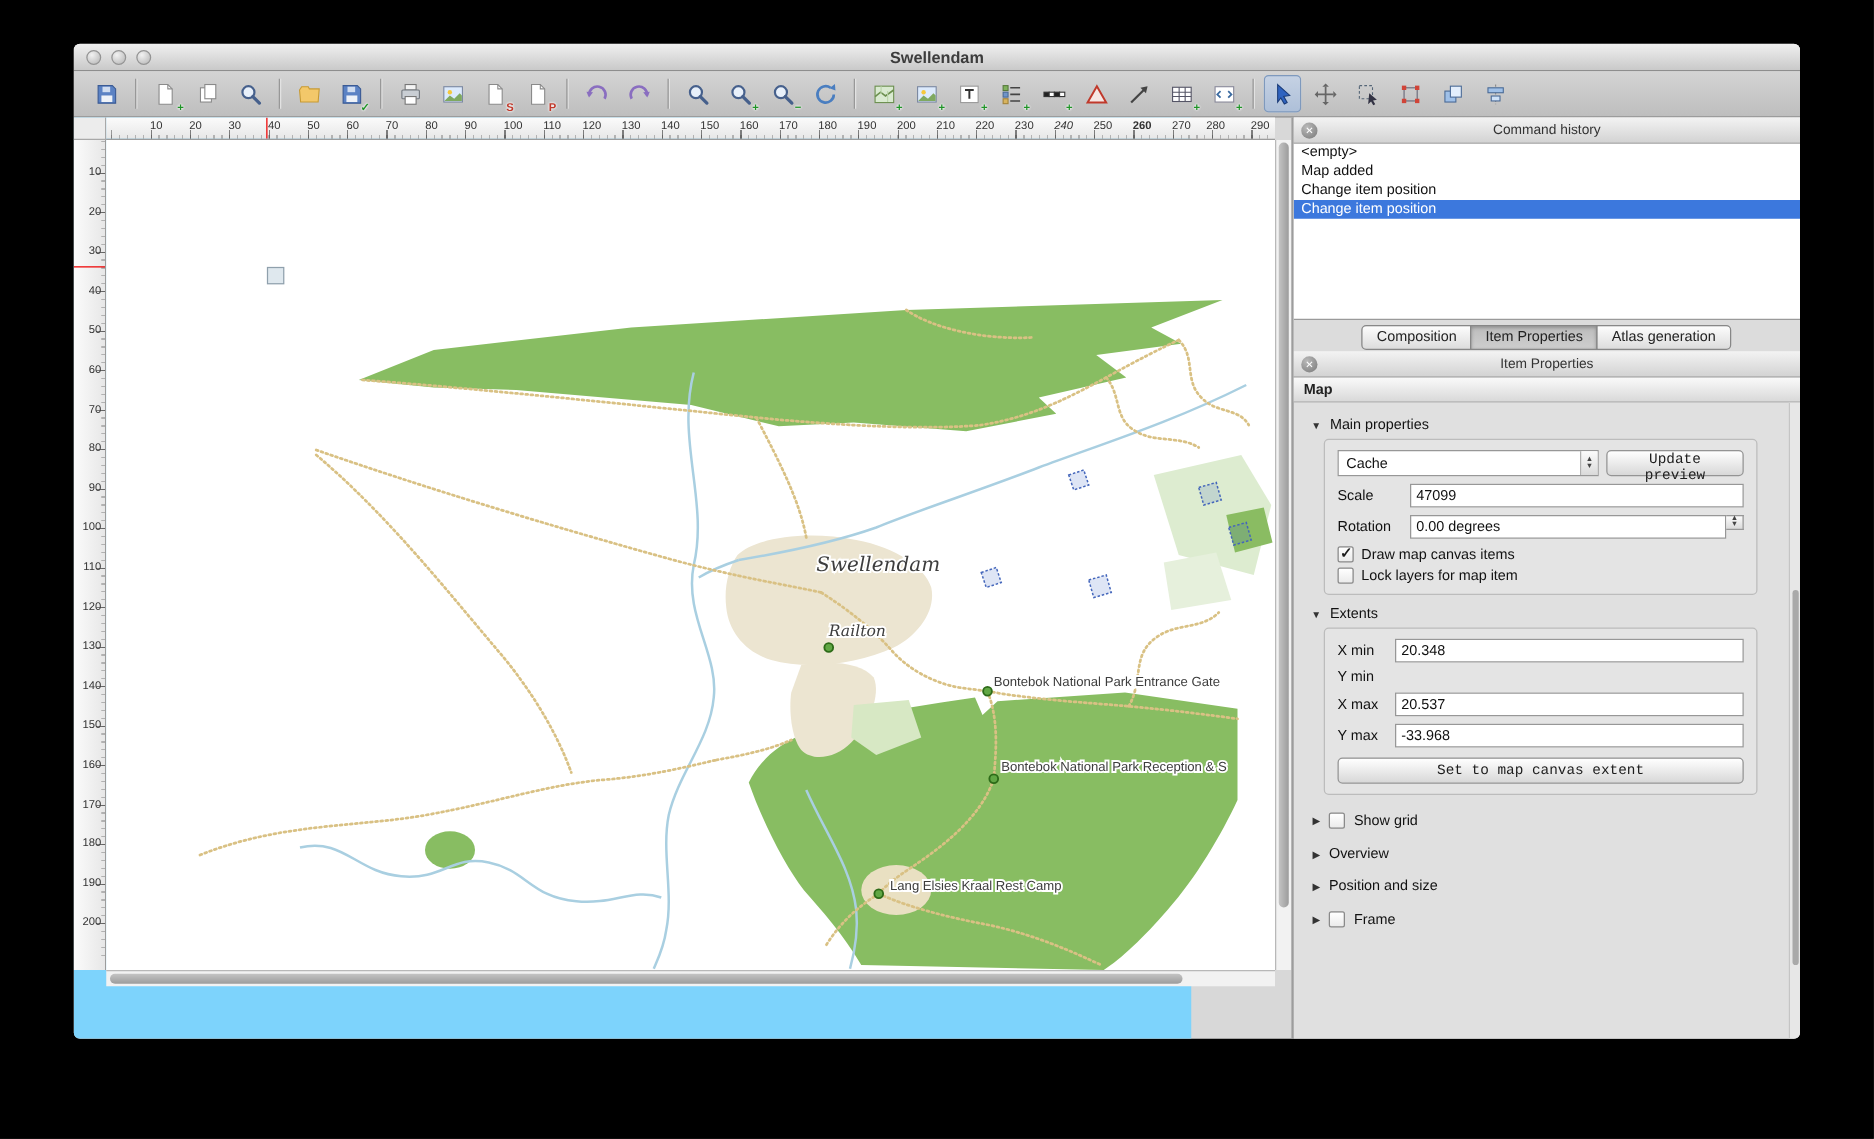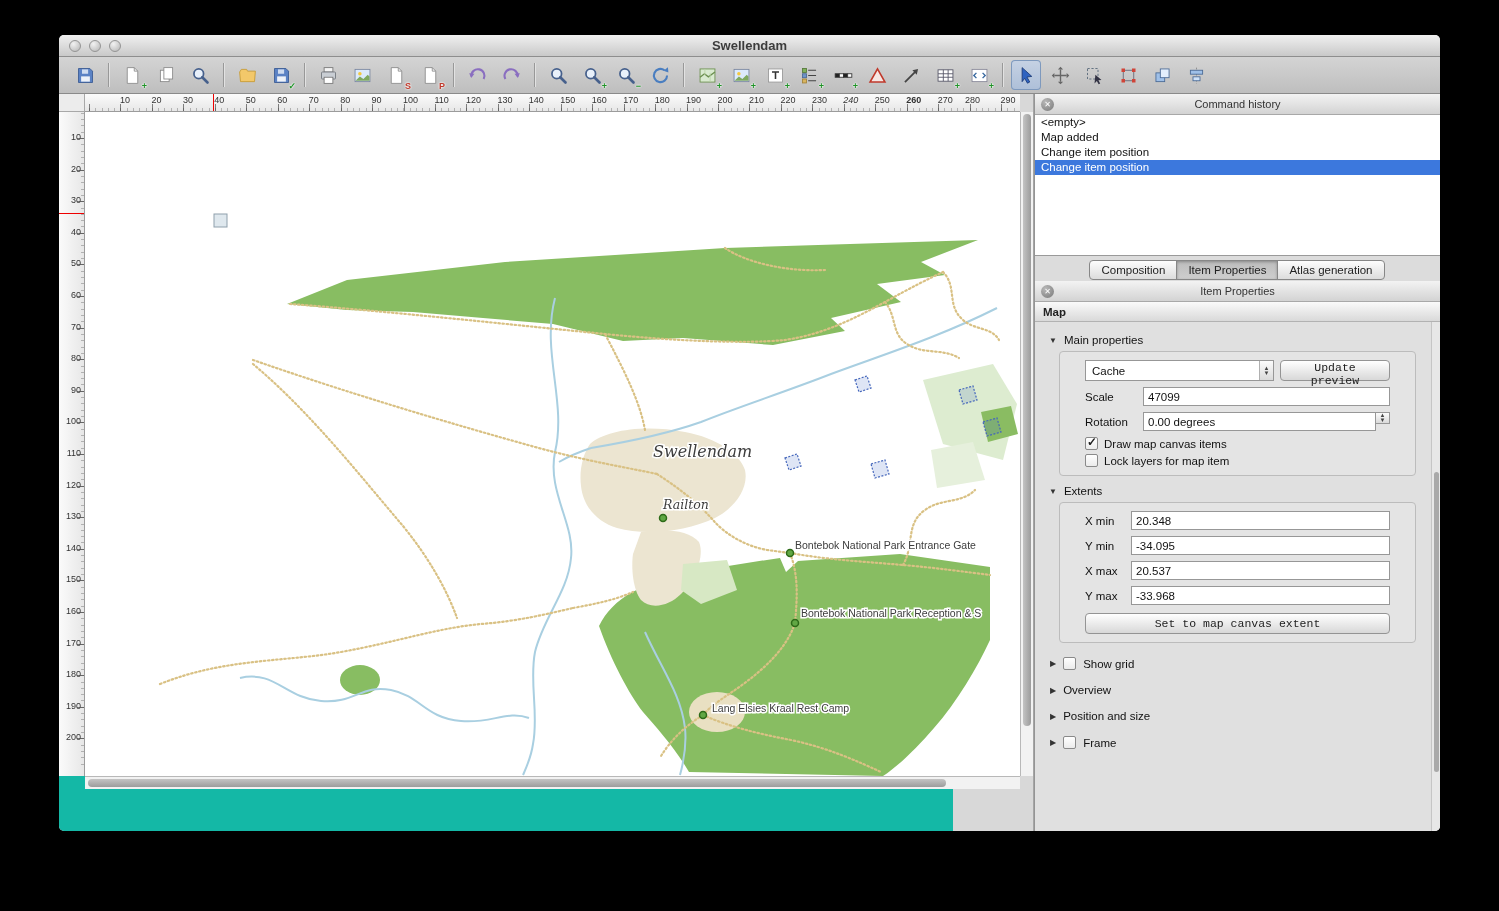--- a/index.html
+++ b/index.html
@@ -8,21 +8,21 @@
 .titlebar{position:absolute;left:0;top:0;right:0;height:22px;background:linear-gradient(#f0f0f0,#c9c9c9);border-bottom:1px solid #8e8e8e;display:flex;align-items:center;justify-content:center}
 .title{font-size:13px;font-weight:bold;color:#3c3c3c}
 .lights{position:absolute;left:10px;top:5px;display:flex;gap:8px}
 .light{width:12px;height:12px;border-radius:50%;background:radial-gradient(circle at 35% 30%,#f2f2f2,#b4b4b4);border:1px solid #949494}
 .toolbar{position:absolute;left:0;top:22px;right:0;height:37px;background:linear-gradient(#d4d4d4,#bebebe);border-bottom:1px solid #8a8a8a;display:flex;align-items:center;padding:0 9px}
 .tbtn{position:relative;width:30px;height:30px;border:none;background:transparent;display:flex;align-items:center;justify-content:center;margin:0 2px;border-radius:4px;padding:0}
 .tbtn.active{background:linear-gradient(#c6d2e4,#adbfd8);box-shadow:inset 0 0 0 1px #7e99bd}
 .ticon{width:21px;height:21px}
 .tbadge{position:absolute;right:0;bottom:-1px;font-size:9px;font-weight:bold;text-shadow:0 0 2px #fff,0 0 2px #fff}
 .tsep{width:1px;height:24px;background:#989898;box-shadow:1px 0 0 #e2e2e2;margin:0 6px}
-.left-col{position:absolute;left:0;top:59px;width:894px;bottom:0;background:#14b8a6}
+.left-col{position:absolute;left:0;top:59px;width:894px;bottom:0;background:#7dd3fc}
 .ruler-corner{position:absolute;left:0;top:0;width:26px;height:18px;background:#ececec;border-right:1px solid #a8a8a8;border-bottom:1px solid #a8a8a8}
 .hruler{position:absolute;left:26px;top:0;width:935px;height:18px;border-bottom:1px solid #9c9c9c;overflow:hidden;
  background-image:repeating-linear-gradient(to right,rgba(50,50,50,.6) 0 1px,transparent 1px 31.45px),repeating-linear-gradient(to right,rgba(50,50,50,.3) 0 1px,transparent 1px 6.29px),linear-gradient(#fbfbfb,#e7e7e7);
  background-size:100% 7px,100% 3px,100% 100%;background-position:3.5px bottom,3.5px bottom,0 0;background-repeat:no-repeat}
 .vruler{position:absolute;left:0;top:18px;width:26px;height:664px;border-right:1px solid #9c9c9c;overflow:hidden;
  background-image:repeating-linear-gradient(to bottom,rgba(50,50,50,.6) 0 1px,transparent 1px 31.6px),repeating-linear-gradient(to bottom,rgba(50,50,50,.3) 0 1px,transparent 1px 6.32px),linear-gradient(to right,#fbfbfb,#e7e7e7);
  background-size:7px 100%,3px 100%,100% 100%;background-position:right -5.6px,right -5.6px,0 0;background-repeat:no-repeat}
 .rnum{position:absolute;font-size:9px;color:#333}
 .vnum{right:3px}
 .hmark{position:absolute;left:128px;top:0;height:100%;width:1px;background:#e00}
@@ -47,21 +47,21 @@
 .hist-item.selected{background:#3c78dd;color:#fff}
 .tabs-row{height:25px;display:flex;align-items:center;justify-content:center;flex:0 0 auto;background:#dcdcdc;padding-top:2px}
 .ptab{font-size:11.5px;padding:3px 11px;border:1px solid #878787;margin-left:-1px;background:linear-gradient(#fdfdfd,#dcdcdc);color:#222;white-space:nowrap}
 .ptab:first-child{border-radius:4px 0 0 4px}
 .ptab:last-child{border-radius:0 4px 4px 0}
 .ptab.active{background:linear-gradient(#bcbcbc,#cecece);box-shadow:inset 0 1px 3px rgba(0,0,0,.28)}
 .map-bar{height:20px;background:linear-gradient(#fafafa,#d9d9d9);border-bottom:1px solid #b2b2b2;font-size:11.5px;font-weight:bold;color:#222;padding-left:8px;display:flex;align-items:center;flex:0 0 auto}
 .ip-content{flex:1;position:relative;padding:6px 18px 0 12px;overflow:hidden}
 .section-hdr{display:flex;align-items:center;gap:7px;font-size:11.5px;color:#111;margin:6px 0 5px 2px}
 .tri{font-size:8px;color:#333}
-.groupbox{border:1px solid #bcbcbc;border-radius:4px;background:#e4e4e4;padding:8px 25px 5px;margin:0 6px 9px 12px}
+.groupbox{border:1px solid #bcbcbc;border-radius:4px;background:#e4e4e4;padding:8px 10px 5px;margin:0 16px 9px 12px}
 .prow{display:flex;align-items:center;margin-bottom:6px;gap:6px}
 .plabel{font-size:11.5px;color:#111;width:52px;flex:0 0 auto}
 .xlabel{width:40px}
 .pfield{flex:1;height:19px;font-size:11.5px;border:1px solid #979797;background:#fff;padding:1px 4px;font-family:inherit;min-width:0;color:#111}
 .combo{flex:1.45;height:21px;border:1px solid #979797;background:#fff;display:flex;align-items:center;padding-left:6px;min-width:0}
 .combo-text{font-size:11.5px;flex:1;color:#111}
 .combo-arrows,.spin{width:14px;height:100%;display:flex;flex-direction:column;align-items:center;justify-content:center;font-size:6px;line-height:5px;color:#444;background:linear-gradient(#fcfcfc,#dadada);border-left:1px solid #b0b0b0;flex:0 0 auto}
 .spin{border:1px solid #979797;border-left:none}
 .spinwrap{display:flex;flex:1;min-width:0}
 .upd-btn{height:21px;flex:0 0 auto;width:110px;padding:0 6px}
@@ -587,21 +587,20 @@
         <span class="tri">▼</span>
         <span>Extents</span>
       </div>
       <div class="groupbox">
         <div class="prow">
           <span class="plabel xlabel">X min</span>
           <input class="pfield" value="20.348" style="">
         </div>
         <div class="prow">
           <span class="plabel xlabel">Y min</span>
-          <input class="pfield" value="-34.095" style="">
         </div>
         <div class="prow">
           <span class="plabel xlabel">X max</span>
           <input class="pfield" value="20.537" style="">
         </div>
         <div class="prow">
           <span class="plabel xlabel">Y max</span>
           <input class="pfield" value="-33.968" style="">
         </div>
         <button class="mbtn setext-btn">Set to map canvas extent</button>

